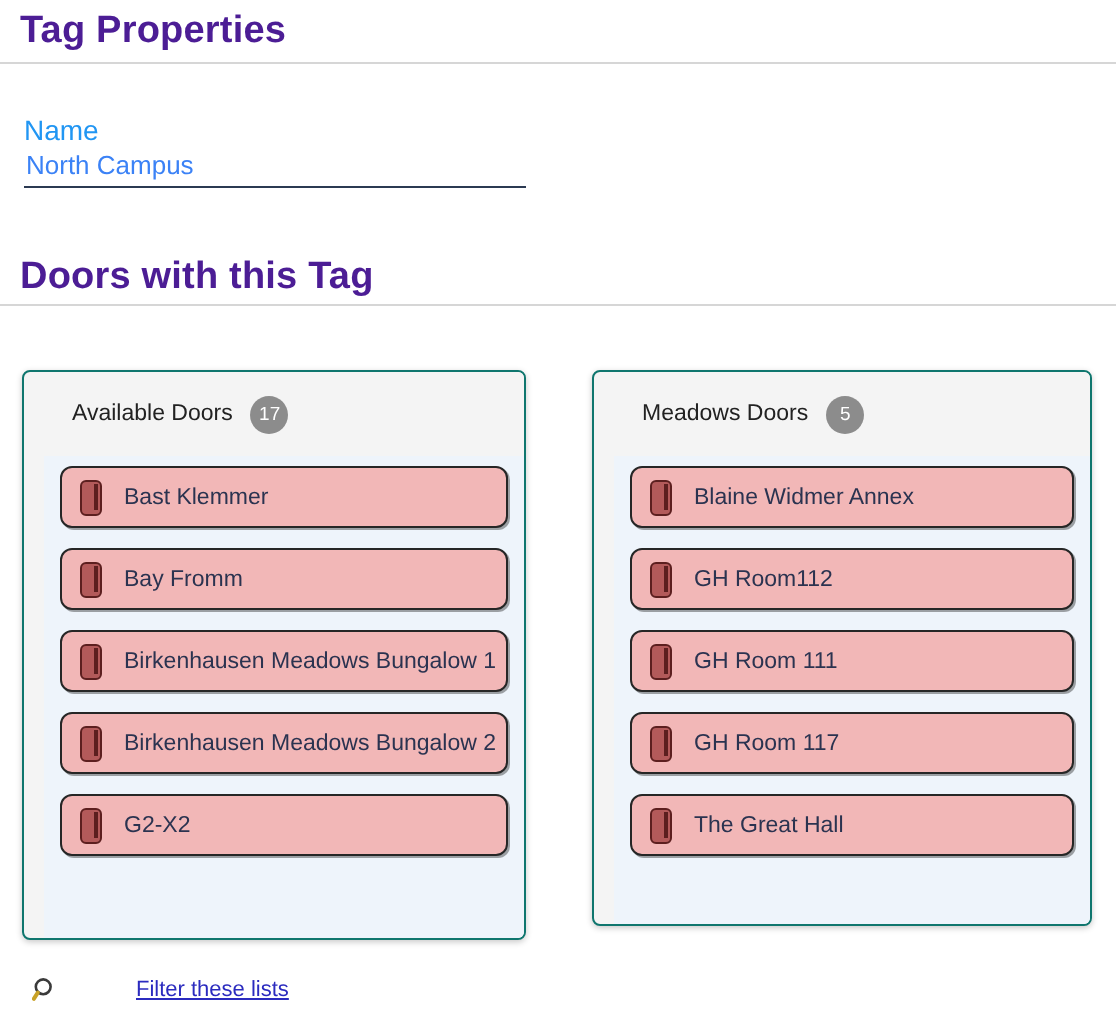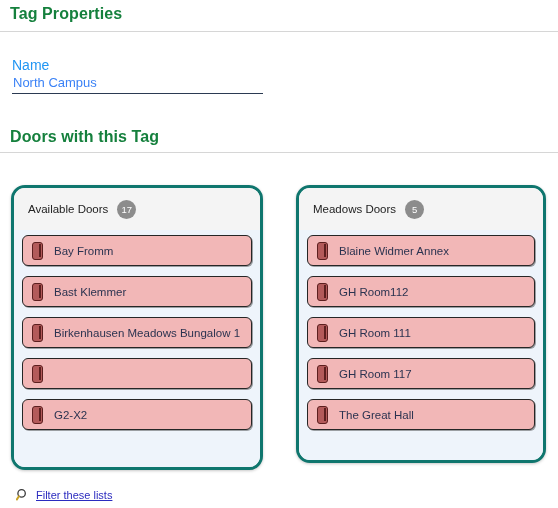--- a/index.html
+++ b/index.html
@@ -10,23 +10,23 @@
     width: 558px;
     height: 508px;
     background: #ffffff;
     font-family: "Liberation Sans", sans-serif;
     overflow: hidden;
     position: relative;
   }
 
   
   .section-title {
-    color: #15803d;
+    color: #4c1d95;
     font-weight: bold;
-    font-size: 16px;
+    font-size: 19px;
     letter-spacing: 0.1px;
   }
   .divider {
     height: 1px;
     background: #d6d6d6;
     width: 100%;
   }
 
   #page-title-wrap {
     position: absolute;
@@ -75,25 +75,26 @@
     position: absolute;
     left: 0;
     top: 152px;
     width: 558px;
   }
 
   
   .panel {
     position: absolute;
     background: #f4f4f4;
-    border: 3px solid #0f766e;
-    border-radius: 14px;
+    border: 1px solid #0f766e;
+    border-radius: 4px;
     box-shadow: 0 1px 3px rgba(0,0,0,0.22);
     overflow: hidden;
     box-sizing: border-box;
+    padding-left: 10px;
   }
   #panel-available {
     left: 11px;
     top: 185px;
     width: 252px;
     height: 285px;
   }
   #panel-selected {
     left: 296px;
     top: 185px;
@@ -172,20 +173,21 @@
     white-space: nowrap;
   }
 
   
   #filter-link-row {
     position: absolute;
     left: 16px;
     top: 488px;
     display: flex;
     align-items: center;
+    gap: 32px;
   }
   #filter-link-label {
     color: #2b2bbf;
     font-size: 11px;
     text-decoration: underline;
     margin-left: 6px;
     cursor: pointer;
   }
 </style>
 </head>
@@ -207,32 +209,33 @@
 <div class="divider" id="divider-2"></div>
 
 <div class="panel" id="panel-available">
   <div class="panel-header">
     <span class="panel-header-label">Available Doors</span>
     <span class="count-badge">17</span>
   </div>
   <div class="panel-list" id="available-list">
       <div class="door-item">
         <span class="door-icon"></span>
+        <span class="door-label">Bast Klemmer</span>
+      </div>
+      <div class="door-item">
+        <span class="door-icon"></span>
         <span class="door-label">Bay Fromm</span>
       </div>
       <div class="door-item">
         <span class="door-icon"></span>
-        <span class="door-label">Bast Klemmer</span>
-      </div>
-      <div class="door-item">
-        <span class="door-icon"></span>
         <span class="door-label">Birkenhausen Meadows Bungalow 1</span>
       </div>
       <div class="door-item">
         <span class="door-icon"></span>
+        <span class="door-label">Birkenhausen Meadows Bungalow 2</span>
       </div>
       <div class="door-item">
         <span class="door-icon"></span>
         <span class="door-label">G2-X2</span>
       </div>
     </div>
 </div>
 
 <div class="panel" id="panel-selected">
   <div class="panel-header">

